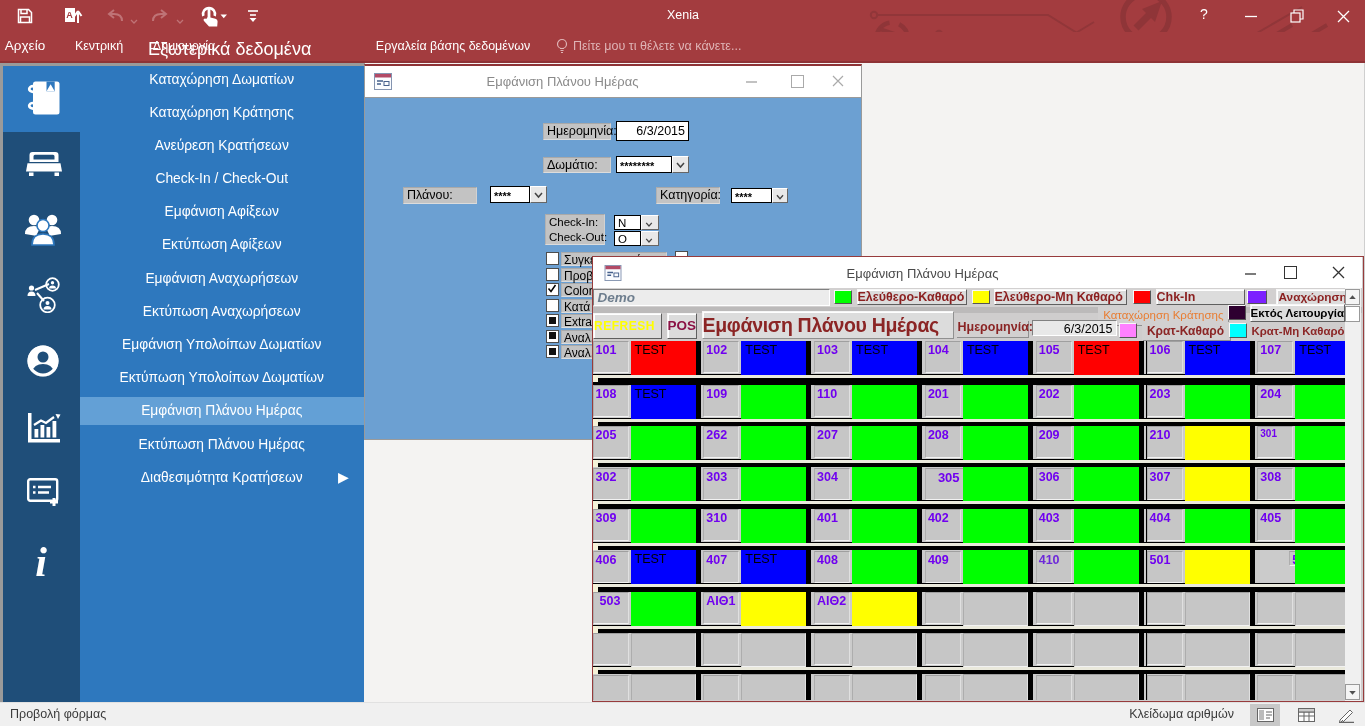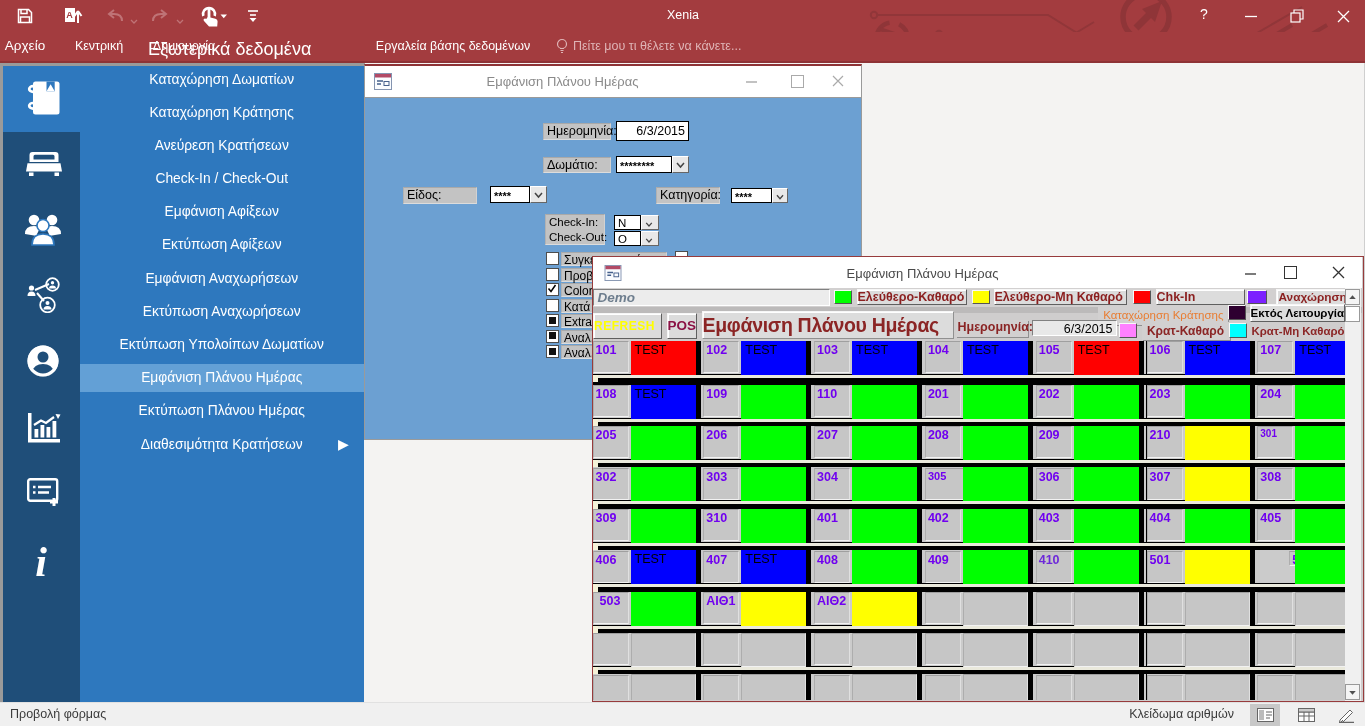--- a/index.html
+++ b/index.html
@@ -152,20 +152,21 @@
 <div class="abs" style="left:80px;top:65.5px;width:283.5px;height:636.5px;background:#2E78BE;">
     <div style="margin-top:-3px;">
 <div class="mi" style="position:relative;">Καταχώρηση Δωματίων</div>
 <div class="mi" style="position:relative;">Καταχώρηση Κράτησης</div>
 <div class="mi" style="position:relative;">Ανεύρεση Κρατήσεων</div>
 <div class="mi" style="position:relative;">Check-In / Check-Out</div>
 <div class="mi" style="position:relative;">Εμφάνιση Αφίξεων</div>
 <div class="mi" style="position:relative;">Εκτύπωση Αφίξεων</div>
 <div class="mi" style="position:relative;">Εμφάνιση Αναχωρήσεων</div>
 <div class="mi" style="position:relative;">Εκτύπωση Αναχωρήσεων</div>
+<div class="mi" style="position:relative;">Εμφάνιση Υπολοίπων Δωματίων</div>
 <div class="mi" style="position:relative;">Εκτύπωση Υπολοίπων Δωματίων</div>
 <div class="mi" style="position:relative;"><div style="position:absolute;left:0;top:2.5px;width:100%;height:28px;background:#63A0D6;"></div><span style="position:relative;">Εμφάνιση Πλάνου Ημέρας</span></div>
 <div class="mi" style="position:relative;">Εκτύπωση Πλάνου Ημέρας</div>
 <div class="mi" style="position:relative;">Διαθεσιμότητα Κρατήσεων<span style="position:absolute;left:258px;top:0;font-size:14px;">▶</span></div>
 </div>
   </div>
 
 <div class="abs" style="left:363.5px;top:64px;width:498px;height:375.5px;background:#6CA0D2;border:1px solid #9a9a9a;border-top:2px solid #8E3336;">
  <div class="abs" style="left:0;top:0;width:496px;height:31.5px;background:#fff;border-bottom:1px solid #9a9a9a;">
   <svg class="abs" style="left:9px;top:7px;" width="18" height="17" viewBox="0 0 18 17">
@@ -184,21 +185,21 @@
       </svg>
  </div>
 
 <div class="lblg" style="left:178.5px;top:57px;width:68px;height:17px;font-size:12.5px;padding-left:3px;">Ημερομηνία:</div>
 <div class="combo-w" style="left:251.5px;top:54.5px;width:73px;height:20px;font-size:12.5px;text-align:right;padding:2px 3px 0 0;">6/3/2015</div>
 <div class="lblg" style="left:178.5px;top:91px;width:68px;height:16px;font-size:12.5px;padding-left:3px;">Δωμάτιο:</div>
 <div class="combo-w" style="left:251.5px;top:89.5px;width:56px;height:17.5px;font-size:11px;font-weight:bold;padding:3px 0 0 3px;">********</div>
 <div class="combo-b" style="left:307.5px;top:89.5px;width:17px;height:17.5px;"><svg width="15" height="15" viewBox="0 0 15 15" fill="none">
         <path d="M4 6 l3.5 4 l3.5 -4" stroke="#444" stroke-width="1.5"></path>
       </svg></div>
-<div class="lblg" style="left:38.5px;top:121px;width:74px;height:17px;font-size:12.5px;padding-left:3px;">Είδος:</div>
+<div class="lblg" style="left:38.5px;top:121px;width:74px;height:17px;font-size:12.5px;padding-left:3px;">Πλάνου:</div>
 <div class="combo-w" style="left:125.5px;top:120px;width:40px;height:17px;font-size:11px;font-weight:bold;padding:3px 0 0 3px;">****</div>
 <div class="combo-b" style="left:165.5px;top:120px;width:17px;height:17px;"><svg width="15" height="15" viewBox="0 0 15 15" fill="none">
         <path d="M4 6 l3.5 4 l3.5 -4" stroke="#444" stroke-width="1.5"></path>
       </svg></div>
 <div class="lblg" style="left:291.5px;top:121px;width:64px;height:17px;font-size:12.5px;padding-left:3px;">Κατηγορία:</div>
 <div class="combo-w" style="left:366.5px;top:122px;width:41px;height:15px;font-size:11px;font-weight:bold;padding:2px 0 0 3px;">****</div>
 <div class="combo-b" style="left:407.5px;top:122px;width:16px;height:15px;"><svg width="14" height="13" viewBox="0 0 15 15" fill="none">
         <path d="M4 6 l3.5 4 l3.5 -4" stroke="#444" stroke-width="1.5"></path>
       </svg></div>
 <div class="lblg" style="left:180.5px;top:148px;width:60px;height:31px;font-size:11.5px;padding-left:3px;line-height:15px;white-space:nowrap;">Check-In:<br>Check-Out:</div>
@@ -340,21 +341,21 @@
 <div class="abs" style="left:664.8px;top:44.5px;width:36px;height:32px;background:#C6C6C6;border-top:1px solid #9f9f9f;border-left:1px solid #adadad;border-bottom:1px solid #f2f2f2;border-right:1px solid #e0e0e0;color:#7000F0;font-weight:bold;font-size:12.5px;padding:1px 0 0 2px;">204</div>
 <div class="abs" style="left:702.8px;top:44px;width:65px;height:34px;background:#00FF00;color:#000;font-size:12.5px;padding:2px 0 0 4px;"></div>
 
 <div class="abs" style="left:0;top:78px;width:752px;height:3px;background:#EAE9DC;"></div>
 <div class="abs" style="left:0;top:78px;width:5px;height:7.5px;background:#F5F2D8;"></div>
 <div class="abs" style="left:0.0px;top:85.39999999999998px;width:103px;height:33px;background:#CBCBCB;"></div>
 <div class="abs" style="left:0.0px;top:85.89999999999998px;width:36px;height:32px;background:#C6C6C6;border-top:1px solid #9f9f9f;border-left:1px solid #adadad;border-bottom:1px solid #f2f2f2;border-right:1px solid #e0e0e0;color:#7000F0;font-weight:bold;font-size:12.5px;padding:1px 0 0 2px;">205</div>
 <div class="abs" style="left:38.0px;top:85.39999999999998px;width:65px;height:34px;background:#00FF00;color:#000;font-size:12.5px;padding:2px 0 0 4px;"></div>
 <div class="abs" style="left:108.0px;top:85.39999999999998px;width:2.8px;height:33px;background:#CBCBCB;"></div>
 <div class="abs" style="left:110.8px;top:85.39999999999998px;width:103px;height:33px;background:#CBCBCB;"></div>
-<div class="abs" style="left:110.8px;top:85.89999999999998px;width:36px;height:32px;background:#C6C6C6;border-top:1px solid #9f9f9f;border-left:1px solid #adadad;border-bottom:1px solid #f2f2f2;border-right:1px solid #e0e0e0;color:#7000F0;font-weight:bold;font-size:12.5px;padding:1px 0 0 2px;">206</div>
+<div class="abs" style="left:110.8px;top:85.89999999999998px;width:36px;height:32px;background:#C6C6C6;border-top:1px solid #9f9f9f;border-left:1px solid #adadad;border-bottom:1px solid #f2f2f2;border-right:1px solid #e0e0e0;color:#7000F0;font-weight:bold;font-size:12.5px;padding:1px 0 0 2px;">262</div>
 <div class="abs" style="left:148.8px;top:85.39999999999998px;width:65px;height:34px;background:#00FF00;color:#000;font-size:12.5px;padding:2px 0 0 4px;"></div>
 <div class="abs" style="left:218.8px;top:85.39999999999998px;width:2.8px;height:33px;background:#CBCBCB;"></div>
 <div class="abs" style="left:221.6px;top:85.39999999999998px;width:103px;height:33px;background:#CBCBCB;"></div>
 <div class="abs" style="left:221.6px;top:85.89999999999998px;width:36px;height:32px;background:#C6C6C6;border-top:1px solid #9f9f9f;border-left:1px solid #adadad;border-bottom:1px solid #f2f2f2;border-right:1px solid #e0e0e0;color:#7000F0;font-weight:bold;font-size:12.5px;padding:1px 0 0 2px;">207</div>
 <div class="abs" style="left:259.6px;top:85.39999999999998px;width:65px;height:34px;background:#00FF00;color:#000;font-size:12.5px;padding:2px 0 0 4px;"></div>
 <div class="abs" style="left:329.6px;top:85.39999999999998px;width:2.8px;height:33px;background:#CBCBCB;"></div>
 <div class="abs" style="left:332.4px;top:85.39999999999998px;width:103px;height:33px;background:#CBCBCB;"></div>
 <div class="abs" style="left:332.4px;top:85.89999999999998px;width:36px;height:32px;background:#C6C6C6;border-top:1px solid #9f9f9f;border-left:1px solid #adadad;border-bottom:1px solid #f2f2f2;border-right:1px solid #e0e0e0;color:#7000F0;font-weight:bold;font-size:12.5px;padding:1px 0 0 2px;">208</div>
 <div class="abs" style="left:370.4px;top:85.39999999999998px;width:65px;height:34px;background:#00FF00;color:#000;font-size:12.5px;padding:2px 0 0 4px;"></div>
 <div class="abs" style="left:440.4px;top:85.39999999999998px;width:2.8px;height:33px;background:#CBCBCB;"></div>
@@ -378,21 +379,21 @@
 <div class="abs" style="left:108.0px;top:126.80000000000001px;width:2.8px;height:33px;background:#CBCBCB;"></div>
 <div class="abs" style="left:110.8px;top:126.80000000000001px;width:103px;height:33px;background:#CBCBCB;"></div>
 <div class="abs" style="left:110.8px;top:127.30000000000001px;width:36px;height:32px;background:#C6C6C6;border-top:1px solid #9f9f9f;border-left:1px solid #adadad;border-bottom:1px solid #f2f2f2;border-right:1px solid #e0e0e0;color:#7000F0;font-weight:bold;font-size:12.5px;padding:1px 0 0 2px;">303</div>
 <div class="abs" style="left:148.8px;top:126.80000000000001px;width:65px;height:34px;background:#00FF00;color:#000;font-size:12.5px;padding:2px 0 0 4px;"></div>
 <div class="abs" style="left:218.8px;top:126.80000000000001px;width:2.8px;height:33px;background:#CBCBCB;"></div>
 <div class="abs" style="left:221.6px;top:126.80000000000001px;width:103px;height:33px;background:#CBCBCB;"></div>
 <div class="abs" style="left:221.6px;top:127.30000000000001px;width:36px;height:32px;background:#C6C6C6;border-top:1px solid #9f9f9f;border-left:1px solid #adadad;border-bottom:1px solid #f2f2f2;border-right:1px solid #e0e0e0;color:#7000F0;font-weight:bold;font-size:12.5px;padding:1px 0 0 2px;">304</div>
 <div class="abs" style="left:259.6px;top:126.80000000000001px;width:65px;height:34px;background:#00FF00;color:#000;font-size:12.5px;padding:2px 0 0 4px;"></div>
 <div class="abs" style="left:329.6px;top:126.80000000000001px;width:2.8px;height:33px;background:#CBCBCB;"></div>
 <div class="abs" style="left:332.4px;top:126.80000000000001px;width:103px;height:33px;background:#CBCBCB;"></div>
-<div class="abs" style="left:332.4px;top:127.30000000000001px;width:54px;height:32px;background:#C6C6C6;border-top:1px solid #9f9f9f;border-left:1px solid #adadad;border-bottom:1px solid #f2f2f2;border-right:1px solid #e0e0e0;color:#7000F0;font-weight:bold;font-size:11px;padding:1px 0 0 2px;">305</div>
+<div class="abs" style="left:332.4px;top:127.30000000000001px;width:54px;height:32px;background:#C6C6C6;border-top:1px solid #9f9f9f;border-left:1px solid #adadad;border-bottom:1px solid #f2f2f2;border-right:1px solid #e0e0e0;color:#7000F0;font-weight:bold;font-size:13px;padding:1px 0 0 12px;">305</div>
 <div class="abs" style="left:370.4px;top:126.80000000000001px;width:65px;height:34px;background:#00FF00;color:#000;font-size:12.5px;padding:2px 0 0 4px;"></div>
 <div class="abs" style="left:440.4px;top:126.80000000000001px;width:2.8px;height:33px;background:#CBCBCB;"></div>
 <div class="abs" style="left:443.2px;top:126.80000000000001px;width:103px;height:33px;background:#CBCBCB;"></div>
 <div class="abs" style="left:443.2px;top:127.30000000000001px;width:36px;height:32px;background:#C6C6C6;border-top:1px solid #9f9f9f;border-left:1px solid #adadad;border-bottom:1px solid #f2f2f2;border-right:1px solid #e0e0e0;color:#7000F0;font-weight:bold;font-size:12.5px;padding:1px 0 0 2px;">306</div>
 <div class="abs" style="left:481.2px;top:126.80000000000001px;width:65px;height:34px;background:#00FF00;color:#000;font-size:12.5px;padding:2px 0 0 4px;"></div>
 <div class="abs" style="left:551.2px;top:126.80000000000001px;width:2.8px;height:33px;background:#CBCBCB;"></div>
 <div class="abs" style="left:554.0px;top:126.80000000000001px;width:103px;height:33px;background:#CBCBCB;"></div>
 <div class="abs" style="left:554.0px;top:127.30000000000001px;width:36px;height:32px;background:#C6C6C6;border-top:1px solid #9f9f9f;border-left:1px solid #adadad;border-bottom:1px solid #f2f2f2;border-right:1px solid #e0e0e0;color:#7000F0;font-weight:bold;font-size:12.5px;padding:1px 0 0 2px;">307</div>
 <div class="abs" style="left:592.0px;top:126.80000000000001px;width:65px;height:34px;background:#FFFF00;color:#000;font-size:12.5px;padding:2px 0 0 4px;"></div>
 <div class="abs" style="left:662.0px;top:126.80000000000001px;width:2.8px;height:33px;background:#CBCBCB;"></div>

